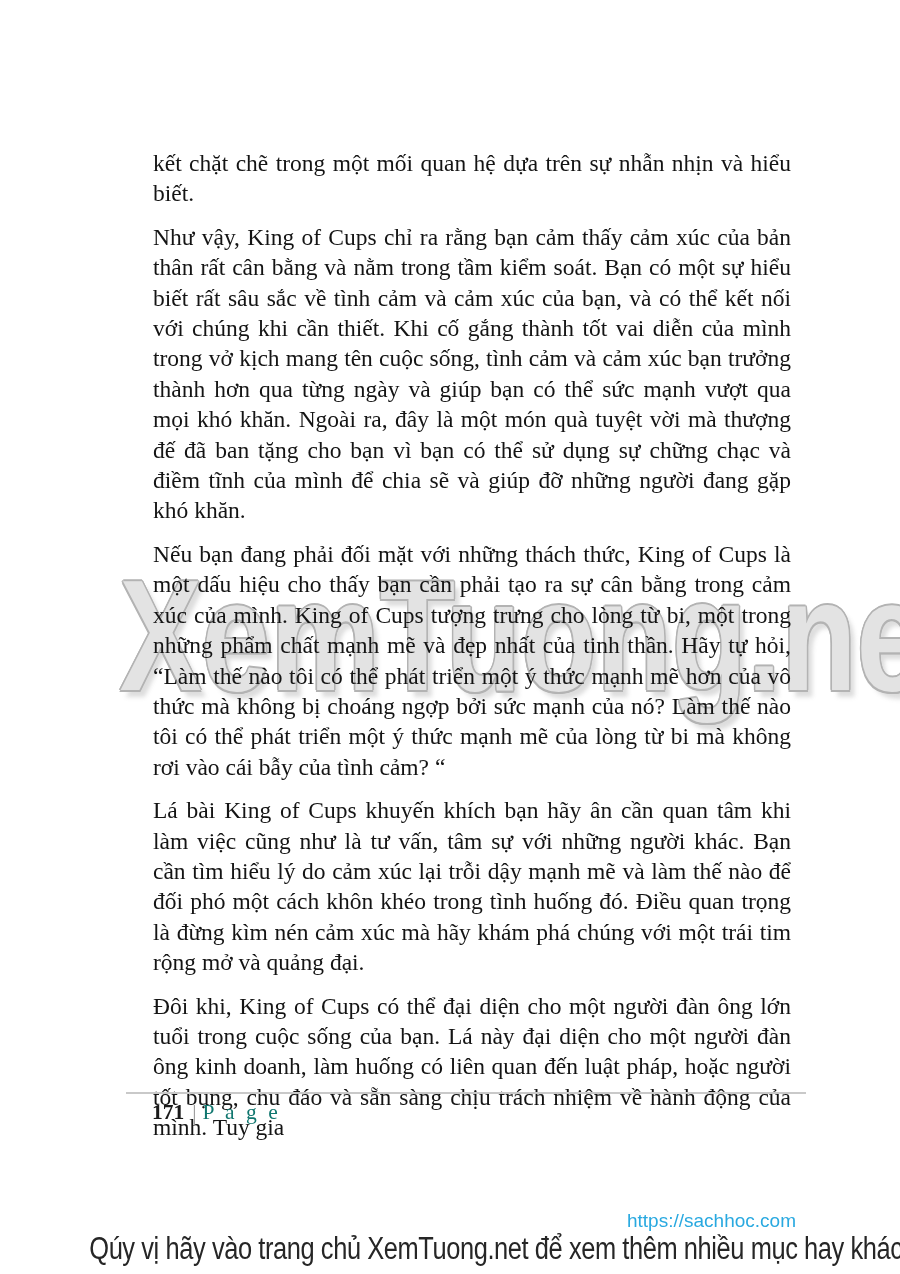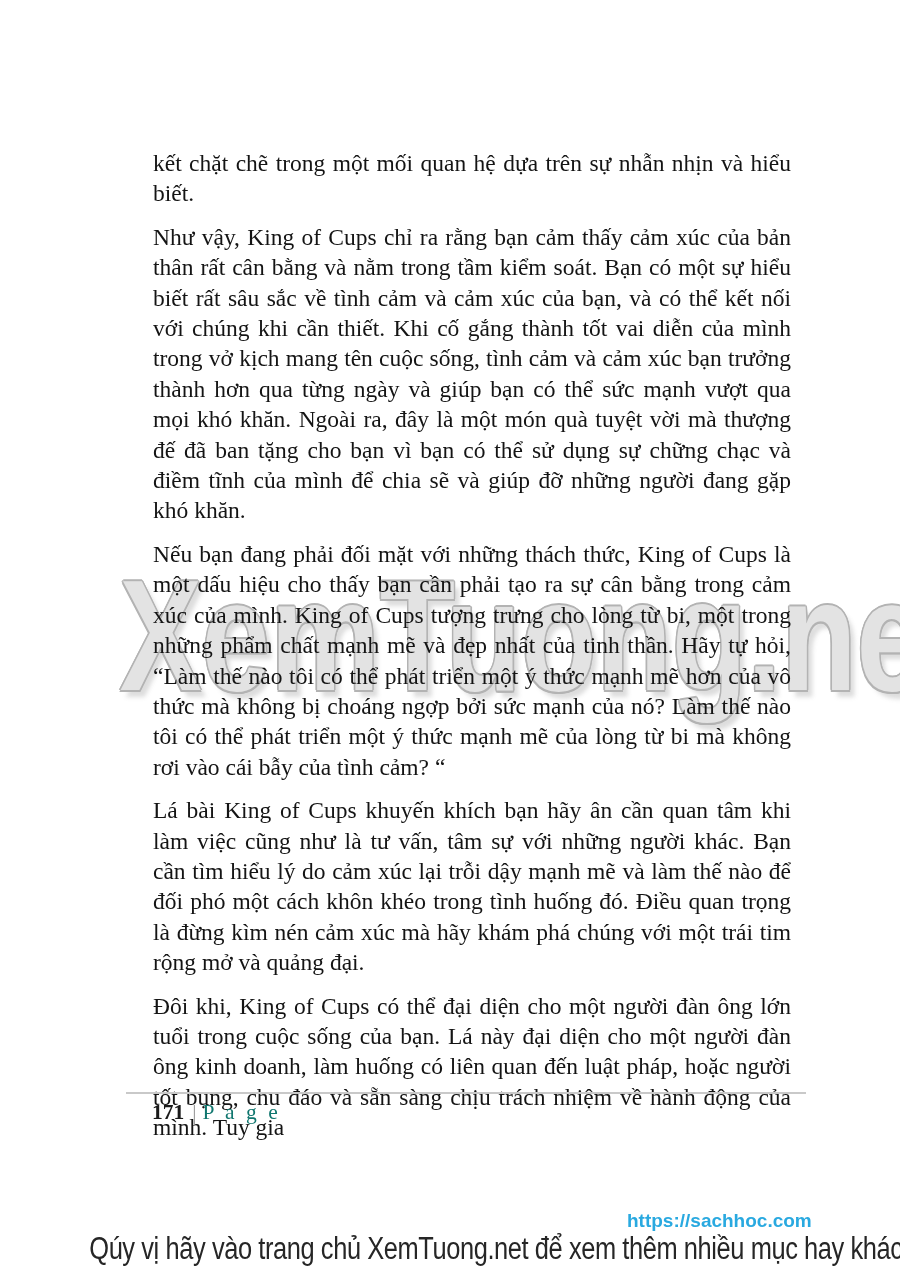--- a/index.html
+++ b/index.html
@@ -81,21 +81,20 @@
   
   .sachhoc-link {
     position: absolute;
     left: 627px; top: 1210px;
     font-family: "Liberation Sans", sans-serif;
     font-size: 19px;
     color: #29a9e0;
     z-index: 2;
     text-decoration: none;
     cursor: pointer;
-    font-weight: bold;
   }
   .banner-wrap {
     position: absolute;
     left: 0; top: 1232px;
     width: 900px;
     text-align: center;
     z-index: 1;
   }
   .banner-text {
     display: inline-block;

